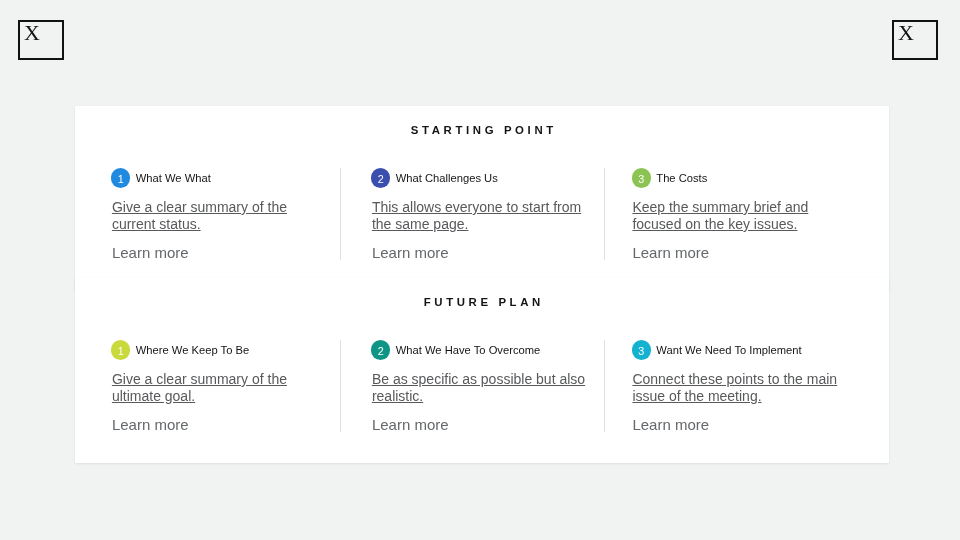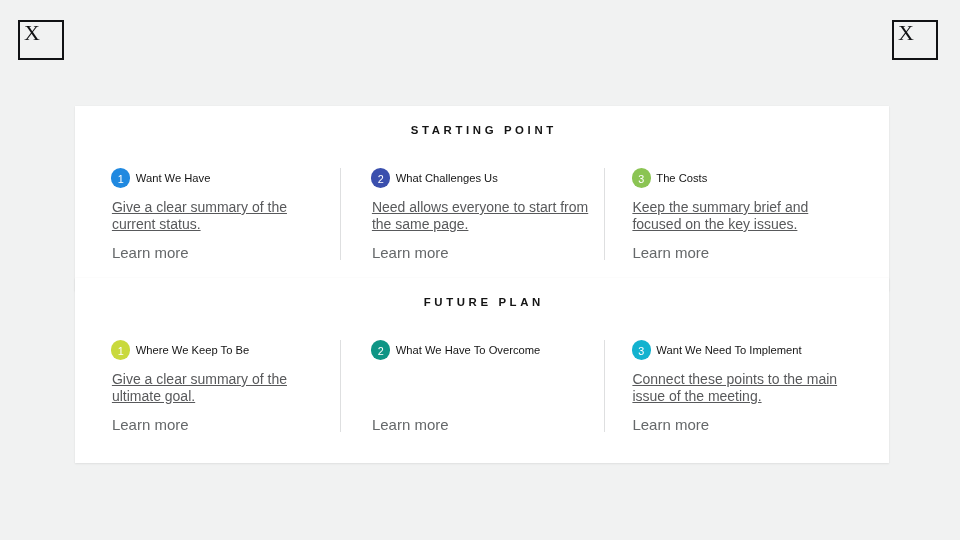--- a/index.html
+++ b/index.html
@@ -131,29 +131,29 @@
     <span class="ph-letter">X</span>
   </div>
 
   <div class="card" id="card-1">
     <div class="card-title">STARTING POINT</div>
     <div class="vline vline-1"></div>
     <div class="vline vline-2"></div>
 
     <div class="col col-1">
       <div class="badge" style="background-color: rgb(32, 137, 224);">1</div>
-      <div class="head-label">Want We Have</div>
+      <div class="head-label">What We What</div>
       <div class="body-text">Give a clear summary of the current status.</div>
       <div class="learn">Learn more</div>
     </div>
 
     <div class="col col-2">
       <div class="badge" style="background-color: rgb(58, 79, 173);">2</div>
       <div class="head-label">What Challenges Us</div>
-      <div class="body-text">Need allows everyone to start from the same page.</div>
+      <div class="body-text">This allows everyone to start from the same page.</div>
       <div class="learn">Learn more</div>
     </div>
 
     <div class="col col-3">
       <div class="badge" style="background-color: rgb(139, 196, 83);">3</div>
       <div class="head-label">The Costs</div>
       <div class="body-text">Keep the summary brief and focused on the key issues.</div>
       <div class="learn">Learn more</div>
     </div>
   </div>
@@ -166,20 +166,21 @@
     <div class="col col-1">
       <div class="badge" style="background-color: rgb(201, 217, 60);">1</div>
       <div class="head-label">Where We Keep To Be</div>
       <div class="body-text">Give a clear summary of the ultimate goal.</div>
       <div class="learn">Learn more</div>
     </div>
 
     <div class="col col-2">
       <div class="badge" style="background-color: rgb(14, 149, 133);">2</div>
       <div class="head-label">What We Have To Overcome</div>
+      <div class="body-text">Be as specific as possible but also realistic.</div>
       <div class="learn">Learn more</div>
     </div>
 
     <div class="col col-3">
       <div class="badge" style="background-color: rgb(19, 178, 207);">3</div>
       <div class="head-label">Want We Need To Implement</div>
       <div class="body-text">Connect these points to the main issue of the meeting.</div>
       <div class="learn">Learn more</div>
     </div>
   </div>

